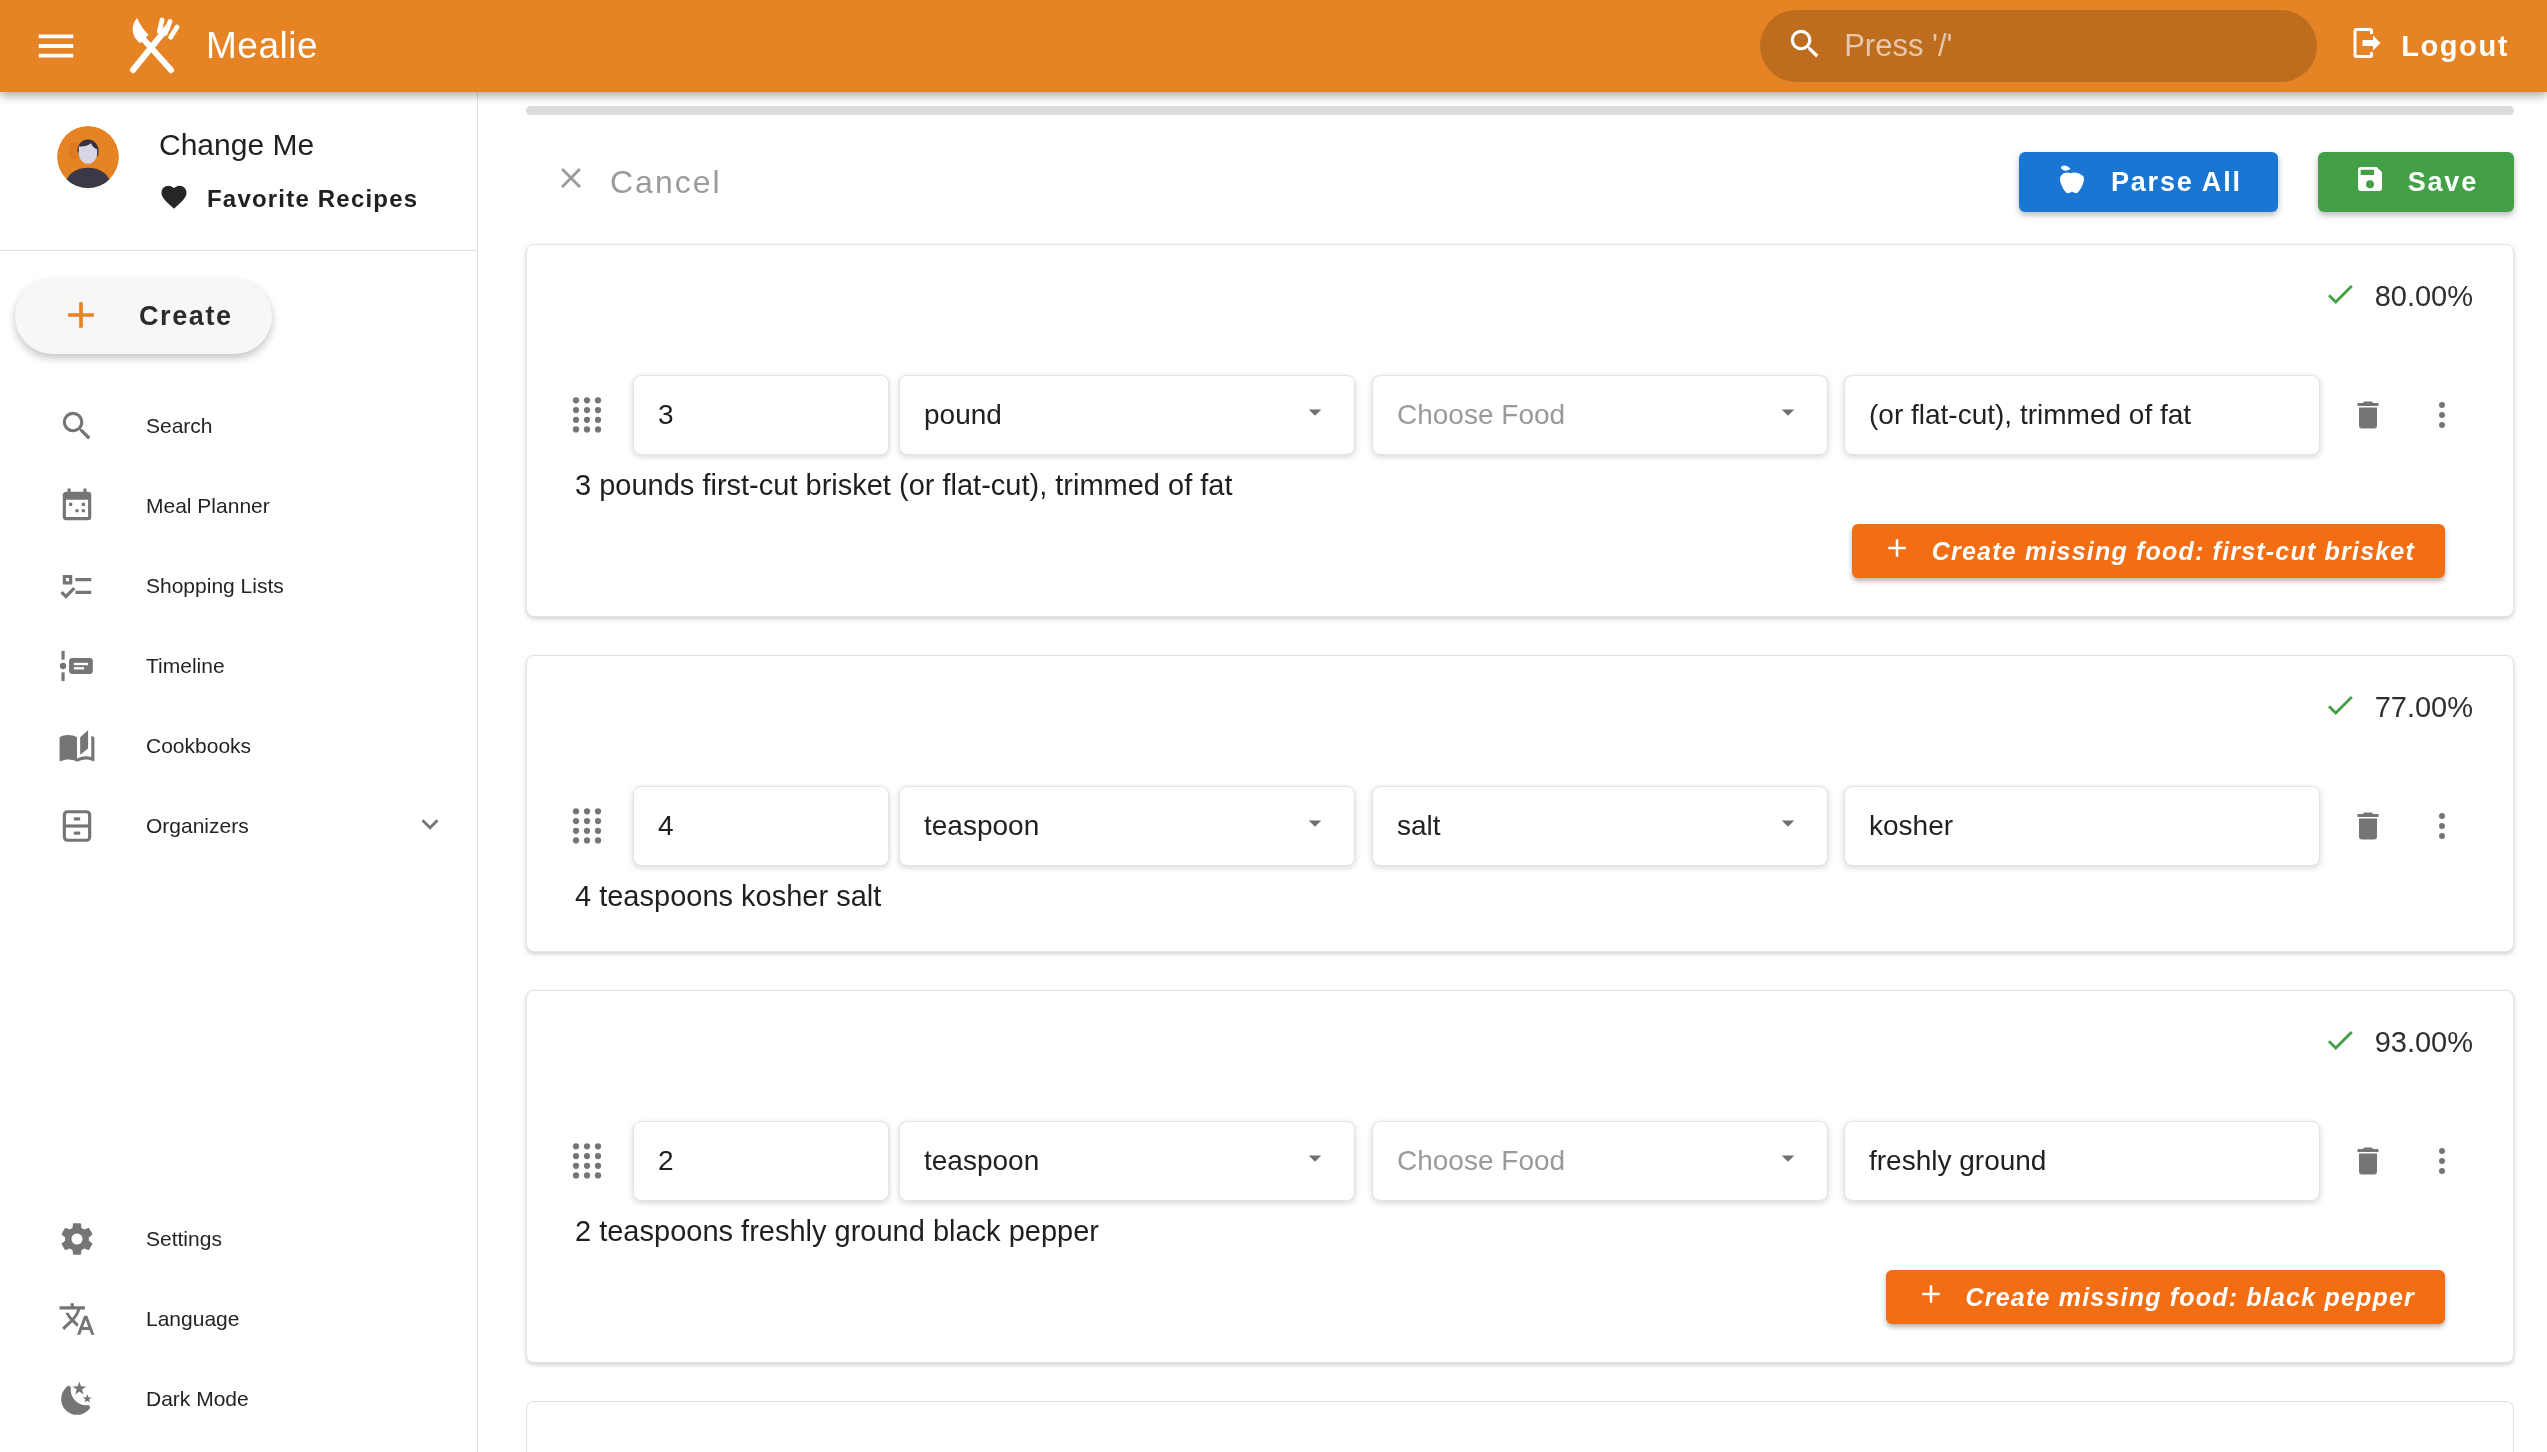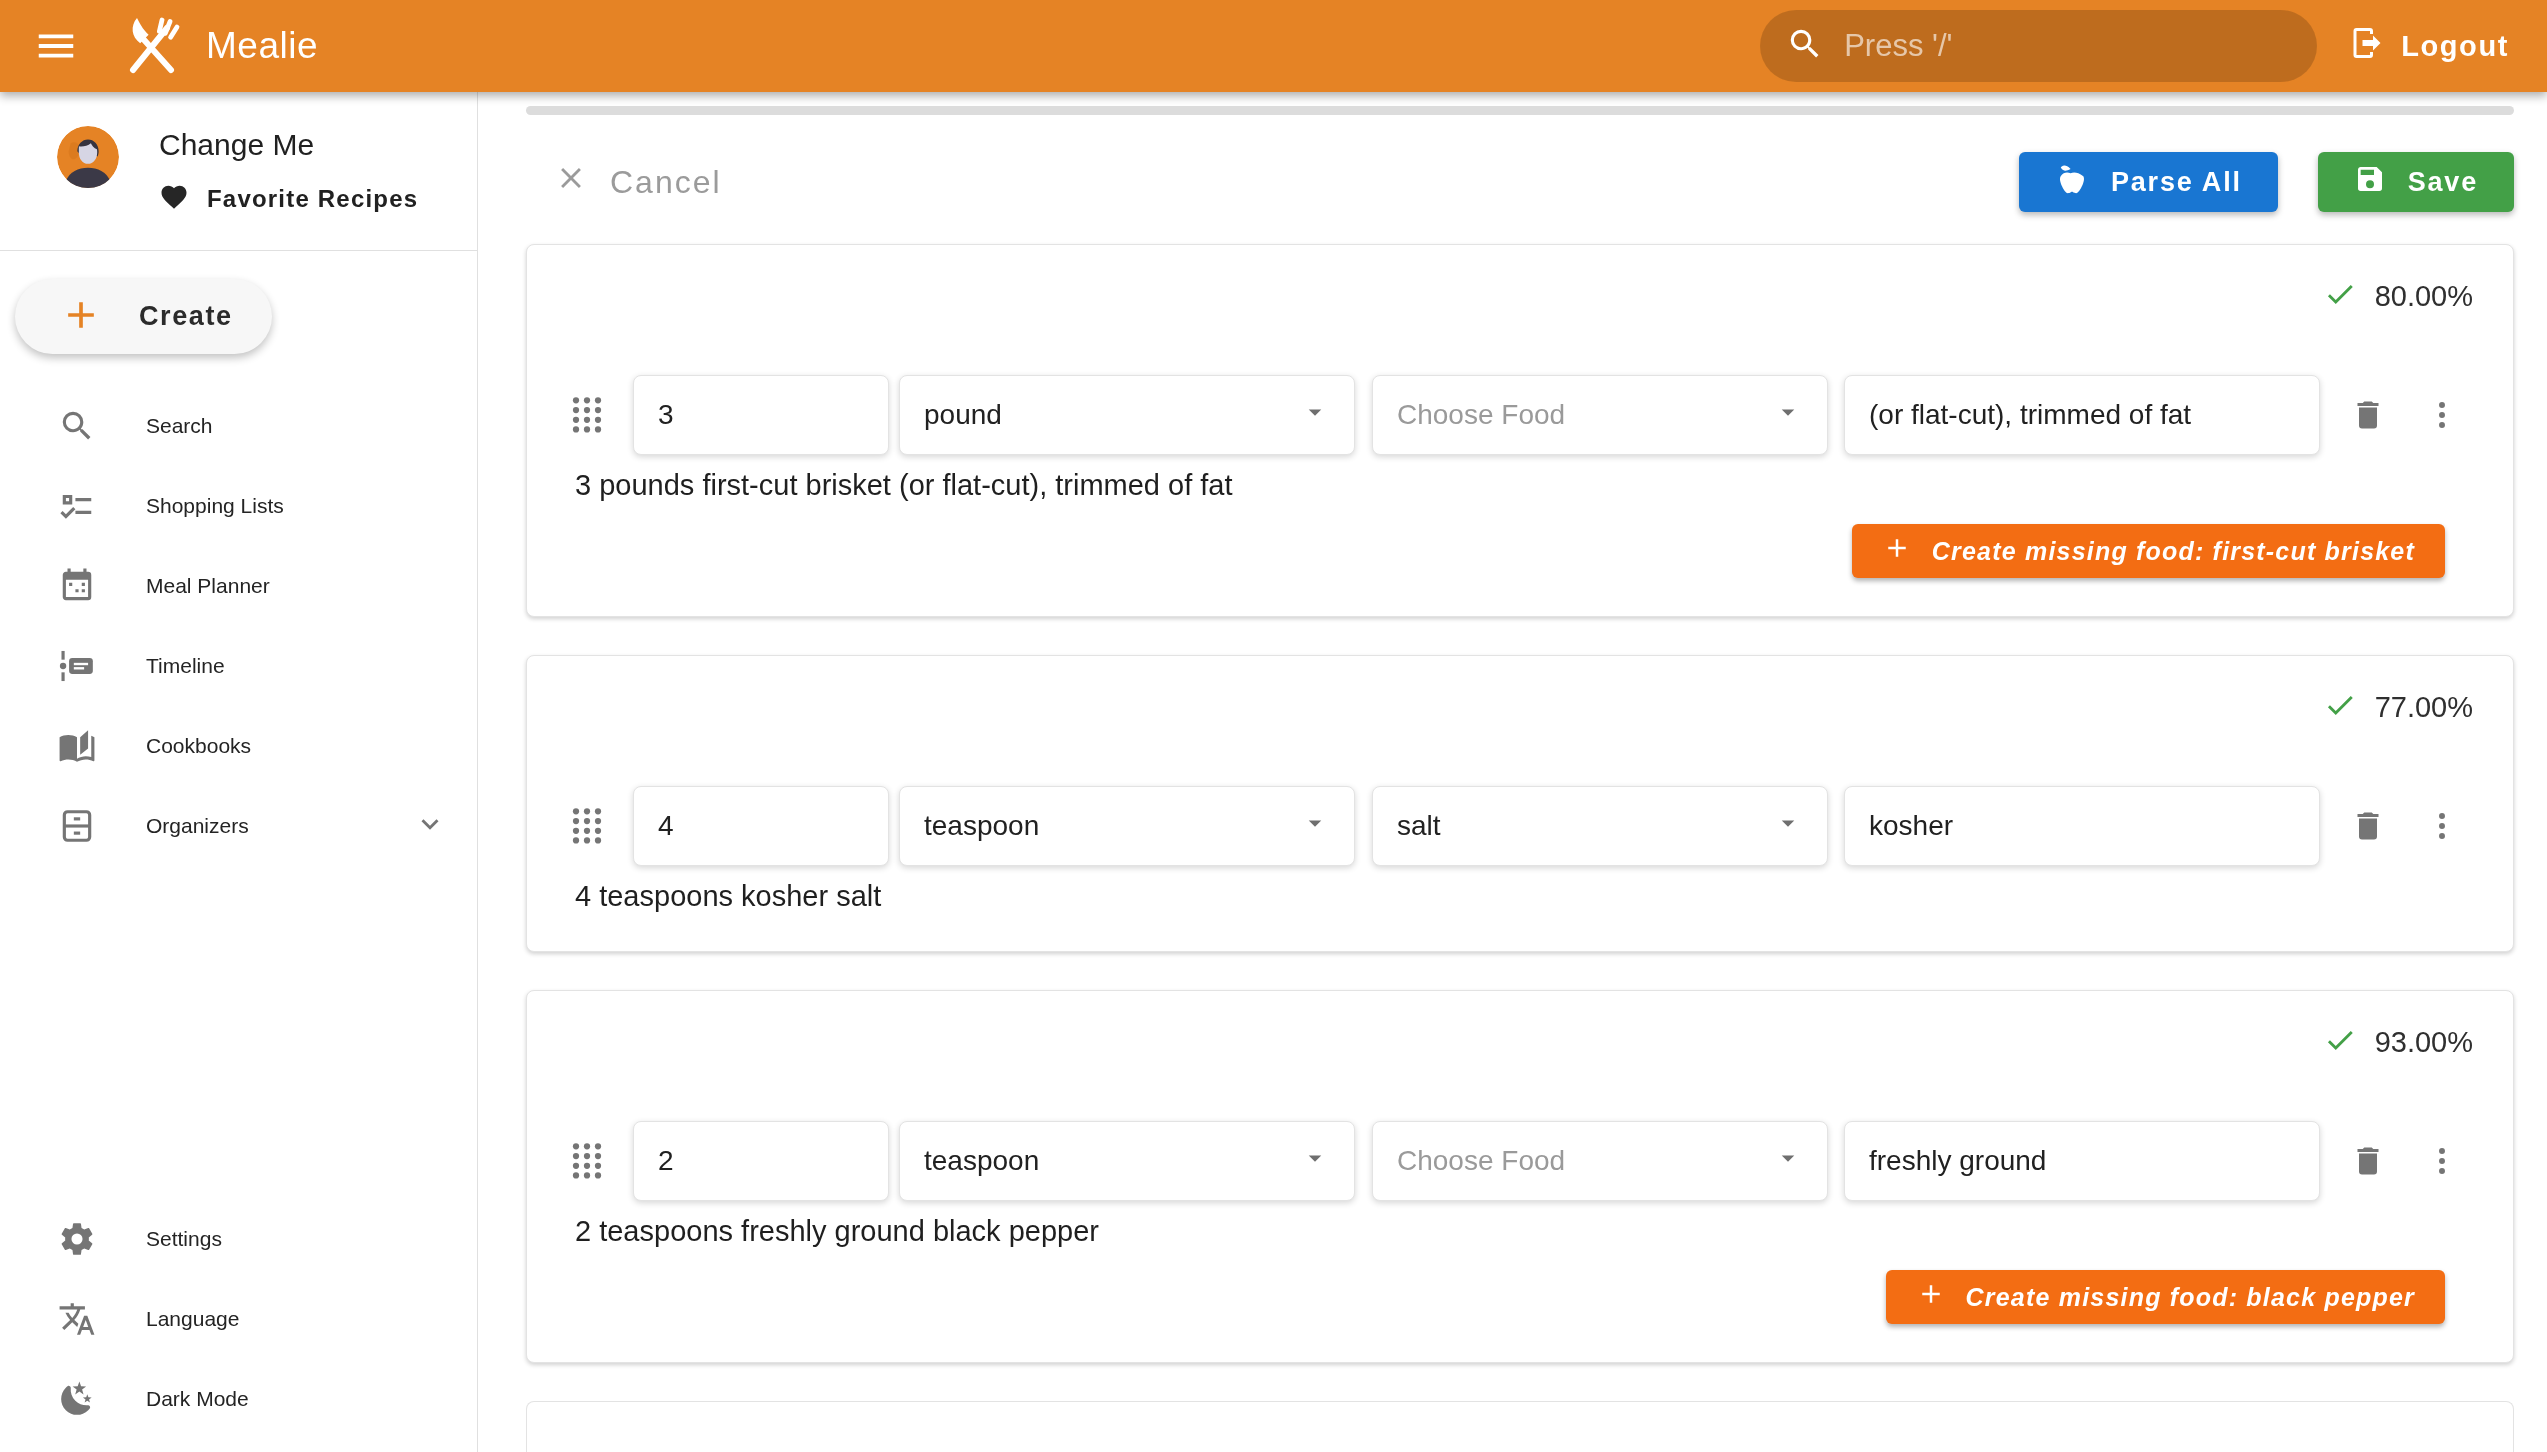--- a/index.html
+++ b/index.html
@@ -164,32 +164,32 @@
         <span class="mi-icon">
           <svg width="38" height="38" viewBox="0 0 24 24">
               <path fill="#757575" d="M9.5,3A6.5,6.5 0 0,1 16,9.5C16,11.11 15.41,12.59 14.44,13.73L14.71,14H15.5L20.5,19L19,20.5L14,15.5V14.71L13.73,14.44C12.59,15.41 11.11,16 9.5,16A6.5,6.5 0 0,1 3,9.5A6.5,6.5 0 0,1 9.5,3M9.5,5C7,5 5,7 5,9.5C5,12 7,14 9.5,14C12,14 14,12 14,9.5C14,7 12,5 9.5,5Z"></path>
             </svg>
         </span>
         <span class="mi-label">Search</span>
       </div>
       <div class="menu-item">
         <span class="mi-icon">
           <svg width="38" height="38" viewBox="0 0 24 24">
+              <path fill="#757575" d="M19,19V8H5V19H19M16,1H18V3H19A2,2 0 0,1 21,5V19A2,2 0 0,1 19,21H5C3.89,21 3,20.1 3,19V5C3,3.89 3.89,3 5,3H6V1H8V3H16V1M7,10H9V12H7V10M15,10H17V12H15V10M11,14H13V16H11V14M15,14H17V16H15V14Z"></path>
+            </svg>
+        </span>
+        <span class="mi-label">Meal Planner</span>
+      </div>
+      <div class="menu-item">
+        <span class="mi-icon">
+          <svg width="38" height="38" viewBox="0 0 24 24">
               <path fill="#757575" d="M3,5H9V11H3V5M5,7V9H7V7H5M11,7H21V9H11V7M11,15H21V17H11V15M5,20L1.5,16.5L2.91,15.09L5,17.17L9.59,12.59L11,14L5,20Z"></path>
             </svg>
         </span>
         <span class="mi-label">Shopping Lists</span>
-      </div>
-      <div class="menu-item">
-        <span class="mi-icon">
-          <svg width="38" height="38" viewBox="0 0 24 24">
-              <path fill="#757575" d="M19,19V8H5V19H19M16,1H18V3H19A2,2 0 0,1 21,5V19A2,2 0 0,1 19,21H5C3.89,21 3,20.1 3,19V5C3,3.89 3.89,3 5,3H6V1H8V3H16V1M7,10H9V12H7V10M15,10H17V12H15V10M11,14H13V16H11V14M15,14H17V16H15V14Z"></path>
-            </svg>
-        </span>
-        <span class="mi-label">Meal Planner</span>
       </div>
       <div class="menu-item">
         <span class="mi-icon">
           <svg width="38" height="38" viewBox="0 0 24 24">
             <rect x="2.2" y="2.5" width="2" height="5.5" fill="#757575"></rect>
             <rect x="2.2" y="16" width="2" height="5.5" fill="#757575"></rect>
             <circle cx="3.2" cy="12" r="2" fill="#757575"></circle>
             <rect x="7" y="7" width="15" height="10" rx="2" fill="#757575"></rect>
             <rect x="10" y="10" width="9" height="1.5" fill="#fff"></rect>
             <rect x="10" y="12.7" width="6.5" height="1.5" fill="#fff"></rect>

